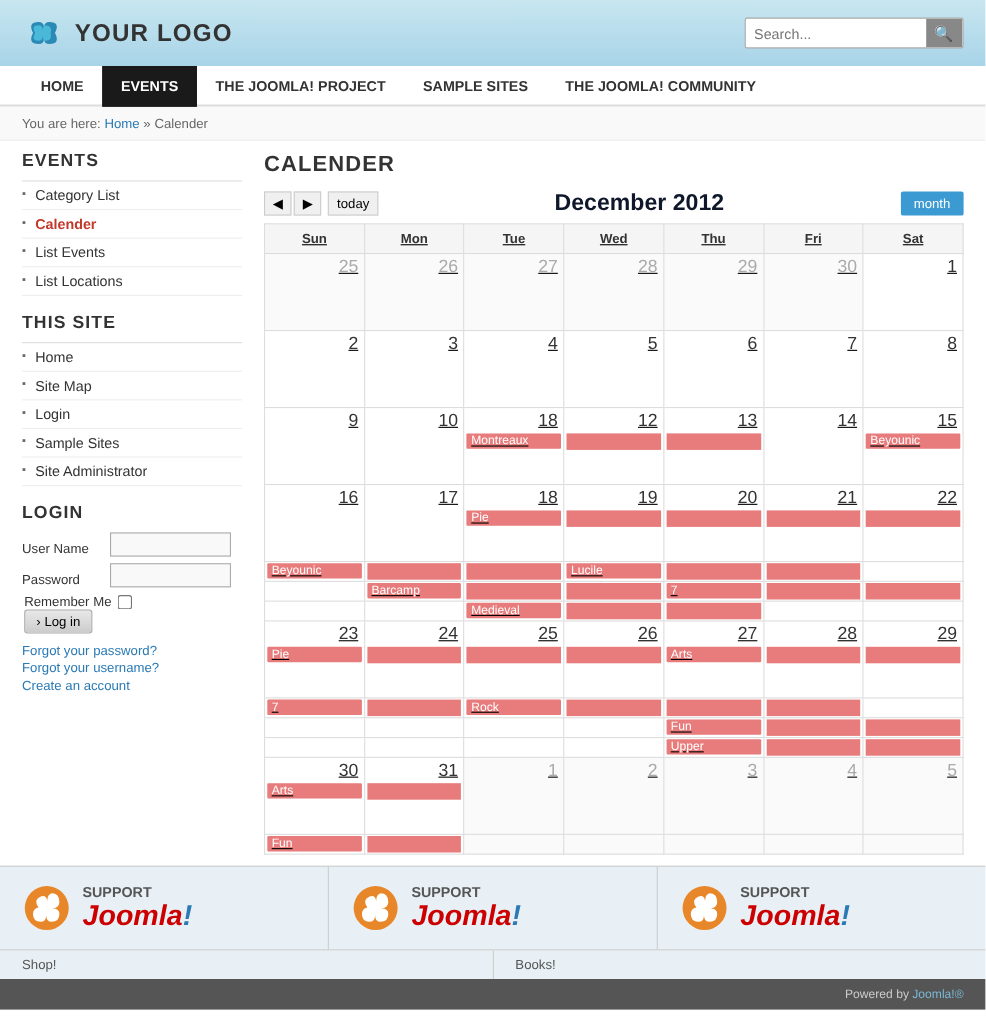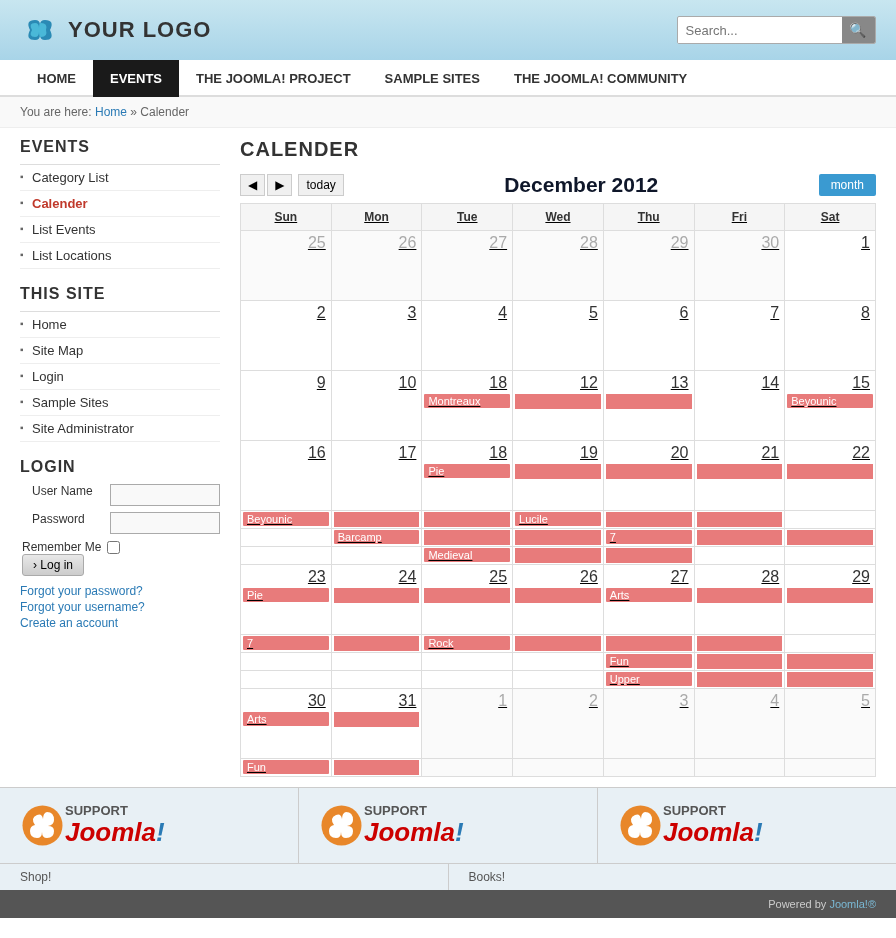--- a/index.html
+++ b/index.html
@@ -131,24 +131,23 @@
       color: #333;
       text-decoration: none;
       font-size: 13px;
     }
     .sidebar-menu a.active { color: #c0392b; font-weight: bold; }
 
     
     .login-section { margin-top: 16px; }
     .login-field {
       display: flex;
-      align-items: flex-start;
+      align-items: flex-end;
       margin-bottom: 6px;
       gap: 0;
-      margin-left: 12px;
     }
     .login-field label {
       font-size: 12px;
       color: #333;
       width: 80px;
     }
     .login-field input[type="text"],
     .login-field input[type="password"] {
       border: 1px solid #aaa;
       padding: 3px 5px;
@@ -291,20 +290,21 @@
       border-top: 1px solid #ccc;
       display: flex;
       padding: 0;
     }
     .footer-section {
       flex: 1;
       padding: 15px 20px;
       border-right: 1px solid #ccc;
       display: flex;
       align-items: center;
+      gap: 10px;
     }
     .footer-section:last-child { border-right: none; }
     .joomla-logo {
       width: 45px;
       height: 45px;
       flex-shrink: 0;
     }
     .support-text {
       line-height: 1.1;
     }

